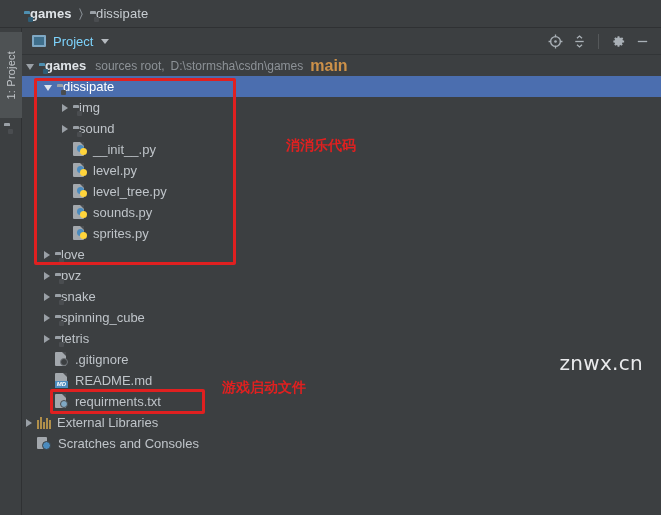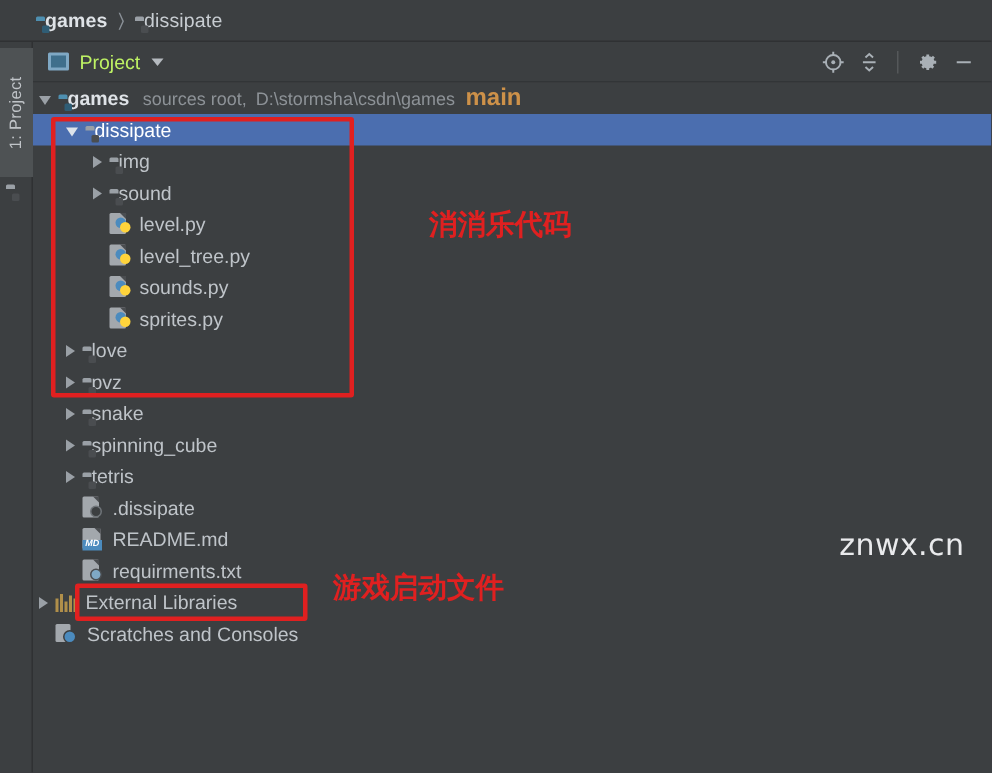--- a/index.html
+++ b/index.html
@@ -98,21 +98,21 @@
     display: flex; align-items: center;
   }
   #project-selector {
     display: flex; align-items: center; margin-left: 10px; height: 27px;
   }
   .window-ico {
     width: 14px; height: 12px; border: 2px solid #7fa8c4;
     background: #3f6f8c; border-radius: 1px;
   }
   #project-selector .lbl {
-    font-size: 13px; color: #bef264; margin-left: 7px;
+    font-size: 13px; color: #7dd3fc; margin-left: 7px;
   }
   .caret-down {
     width: 0; height: 0; margin-left: 8px;
     border-left: 4px solid transparent;
     border-right: 4px solid transparent;
     border-top: 5px solid #b5babf;
   }
   #toolbar-actions {
     margin-left: auto; display: flex; align-items: center;
     padding-right: 8px; gap: 2px;
@@ -255,21 +255,21 @@
   
   .red-box {
     position: absolute;
     border: 3px solid #e02020;
     border-radius: 2px;
     pointer-events: none;
   }
   .red-note {
     position: absolute;
     color: #e02020;
-    font-size: 19px;
+    font-size: 14px;
     font-weight: bold;
     font-family: "DejaVu Sans", "Liberation Sans", sans-serif;
     white-space: nowrap;
   }
 
   
   #watermark {
     position: absolute;
     right: 18px; bottom: 16px;
     color: #e9eaec;
@@ -360,59 +360,68 @@
       <span class="ico"><span class="folder-gray"></span></span>
       <span class="label">img</span>
     </div>
 
     <div class="row" style="padding-left:40px;">
       <span class="arrow"></span>
       <span class="ico"><span class="folder-gray"></span></span>
       <span class="label">sound</span>
     </div>
 
-
     <div class="row" style="padding-left:40px;">
       <span class="arrow hidden"></span>
       <span class="py-ico">
           <i class="pg"></i>
           <i class="snake-b"></i>
           <i class="snake-y"></i>
         </span>
-      <span class="label">level.py</span>
+      <span class="label">__init__.py</span>
     </div>
 
     <div class="row" style="padding-left:40px;">
       <span class="arrow hidden"></span>
       <span class="py-ico">
           <i class="pg"></i>
           <i class="snake-b"></i>
           <i class="snake-y"></i>
         </span>
-      <span class="label">level_tree.py</span>
-    </div>
-
+      <span class="label">level.py</span>
+    </div>
 
     <div class="row" style="padding-left:40px;">
       <span class="arrow hidden"></span>
       <span class="py-ico">
           <i class="pg"></i>
           <i class="snake-b"></i>
           <i class="snake-y"></i>
         </span>
-      <span class="label">sounds.py</span>
-    </div>
+      <span class="label">level_tree.py</span>
+    </div>
+
 
     <div class="row" style="padding-left:40px;">
       <span class="arrow hidden"></span>
       <span class="py-ico">
           <i class="pg"></i>
           <i class="snake-b"></i>
           <i class="snake-y"></i>
         </span>
+      <span class="label">sounds.py</span>
+    </div>
+
+    <div class="row" style="padding-left:40px;">
+      <span class="arrow hidden"></span>
+      <span class="py-ico">
+          <i class="pg"></i>
+          <i class="snake-b"></i>
+          <i class="snake-y"></i>
+        </span>
       <span class="label">sprites.py</span>
     </div>
 
     <div class="row" style="padding-left:22px;align-items:center;">
       <span class="arrow"></span>
       <span class="ico"><span class="folder-gray"></span></span>
       <span class="label">love</span>
     </div>
 
     <div class="row" style="padding-left:22px;">
@@ -438,21 +447,21 @@
       <span class="ico"><span class="folder-gray"></span></span>
       <span class="label">tetris</span>
     </div>
 
     <div class="row" style="padding-left:22px;">
       <span class="arrow hidden"></span>
       <span class="git-ico">
           <i class="pg"></i>
           <i class="ban"></i>
         </span>
-      <span class="label">.dissipate</span>
+      <span class="label">.gitignore</span>
     </div>
 
 
     <div class="row" style="padding-left:22px;">
       <span class="arrow hidden"></span>
       <span class="md-ico">
           <i class="pg"></i>
           <i class="tag">MD</i>
         </span>
       <span class="label">README.md</span>

